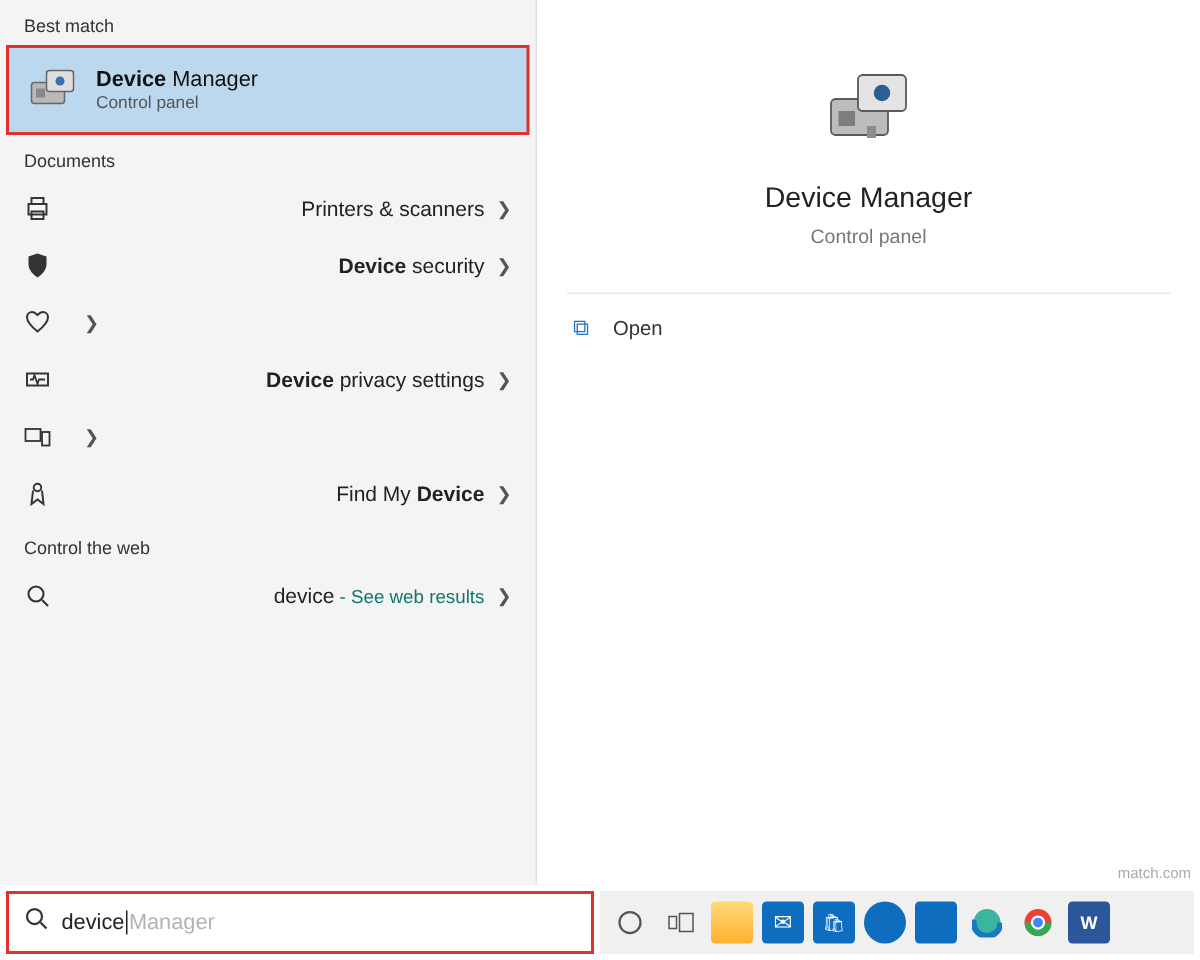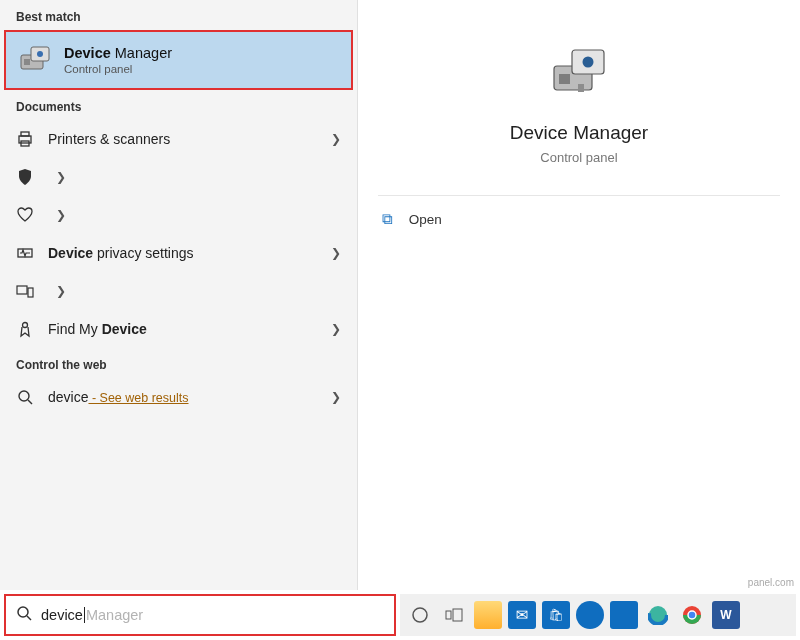--- a/index.html
+++ b/index.html
@@ -1,31 +1,31 @@
 <!DOCTYPE html>
 <html><head>
   <meta charset="utf-8">
   <style>
     * { margin: 0; padding: 0; box-sizing: border-box; font-family: 'Segoe UI', Tahoma, sans-serif; }
     body { width: 800px; height: 640px; background: #f0f0f0; overflow: hidden; position: relative; }
     .container { display: flex; width: 100%; height: 590px; }
     .left-panel { width: 358px; background: #f4f4f4; border-right: 1px solid #e0e0e0; }
     .right-panel { flex: 1; background: #fff; padding-top: 30px; text-align: center; }
-    .section-label { font-size: 12px; font-weight: 700; color: #333; padding: 10px 16px 6px; }
+    .section-label { font-size: 12px; font-weight: 400; color: #333; padding: 10px 16px 6px; }
     .best-match-item { display: flex; align-items: center; padding: 10px 12px; background: #bcd8ee; border: 2.5px solid #e03030; margin: 0 4px; }
     .bm-icon { width: 36px; height: 36px; display: flex; align-items: center; justify-content: center; margin-right: 10px; }
     .bm-text .title { font-size: 14.5px; color: #111; }
     .bm-text .title b { font-weight: 600; }
     .bm-text .subtitle { font-size: 11.5px; color: #555; margin-top: 2px; }
-    .list-item { display: flex; align-items: center; padding: 8px 16px 8px 14px; cursor: pointer; }
+    .list-item { display: flex; align-items: center; padding: 8px 16px 8px 14px; cursor: pointer; text-align: right; }
     .li-icon { width: 22px; height: 22px; display: flex; align-items: center; justify-content: center; margin-right: 12px; color: #333; }
     .li-label { flex: 1; font-size: 14px; color: #222; }
     .li-label b { font-weight: 600; }
     .chevron { color: #555; font-size: 12px; margin-left: 8px; }
-    .web-suffix { color: #a16207; font-size: 12.5px; text-decoration: underline; }
+    .web-suffix { color: #0f766e; font-size: 12.5px; }
     .right-icon-box { width: 64px; height: 64px; margin: 10px auto 18px; display: flex; align-items: center; justify-content: center; }
     .right-title { font-size: 19px; color: #222; }
     .right-subtitle { font-size: 13px; color: #777; margin-top: 6px; }
     .right-divider { border-top: 1px solid #e6e6e6; margin: 30px 20px 0; }
     .open-row { display: flex; align-items: center; padding: 14px 24px; font-size: 13.5px; color: #333; text-align: left; cursor: pointer; }
     .open-row .open-icon { color: #1f74c0; margin-right: 16px; font-size: 15px; }
     .search-footer { position: absolute; bottom: 0; left: 0; right: 0; height: 50px; display: flex; background: #fff; }
     .search-box { width: 392px; height: 42px; margin: 4px; background: #fff; border: 2.5px solid #e03030; display: flex; align-items: center; padding: 0 10px; }
     .search-box .s-icon { color: #444; margin-right: 8px; }
     .search-box .typed { font-size: 14.5px; color: #222; }
@@ -70,20 +70,21 @@
       <span class="li-label"><span>Printers &amp; scanners</span><b></b><span></span></span>
       <span class="chevron">❯</span>
     </div>
 
     <div class="list-item">
       <span class="li-icon">
           <svg width="18" height="18" viewBox="0 0 18 18">
             <path d="M9 1 L15 3 V8 C15 12 12 15 9 17 C6 15 3 12 3 8 V3 Z" fill="#333"></path>
           </svg>
         </span>
+      <span class="li-label"><span></span><b>Device</b><span> security</span></span>
       <span class="chevron">❯</span>
     </div>
 
     <div class="list-item">
       <span class="li-icon">
           <svg width="18" height="18" viewBox="0 0 18 18">
             <path d="M9 15 C4 11 2 8 2 5.5 C2 3.5 3.5 2 5.5 2 C7 2 8 3 9 4 C10 3 11 2 12.5 2 C14.5 2 16 3.5 16 5.5 C16 8 14 11 9 15 Z" fill="none" stroke="#333" stroke-width="1.3"></path>
           </svg>
         </span>
       <span class="chevron">❯</span>
@@ -149,21 +150,21 @@
     <div class="right-title">Device Manager</div>
     <div class="right-subtitle">Control panel</div>
     <div class="right-divider"></div>
     <div class="open-row">
       <span class="open-icon">⧉</span>
       <span>Open</span>
     </div>
   </div>
 </div>
 
-<div class="watermark">panel.com</div>
+<div class="watermark">match.com</div>
 
 <div class="search-footer">
   <div class="search-box">
     <span class="s-icon"><svg width="17" height="17" viewBox="0 0 17 17">
           <circle cx="7" cy="7" r="5" fill="none" stroke="#333" stroke-width="1.5"></circle>
           <line x1="11" y1="11" x2="15" y2="15" stroke="#333" stroke-width="1.5"></line>
         </svg></span>
     <span class="typed">device</span>
       <span class="cursor"></span>
       <span class="ghost"> Manager</span>

